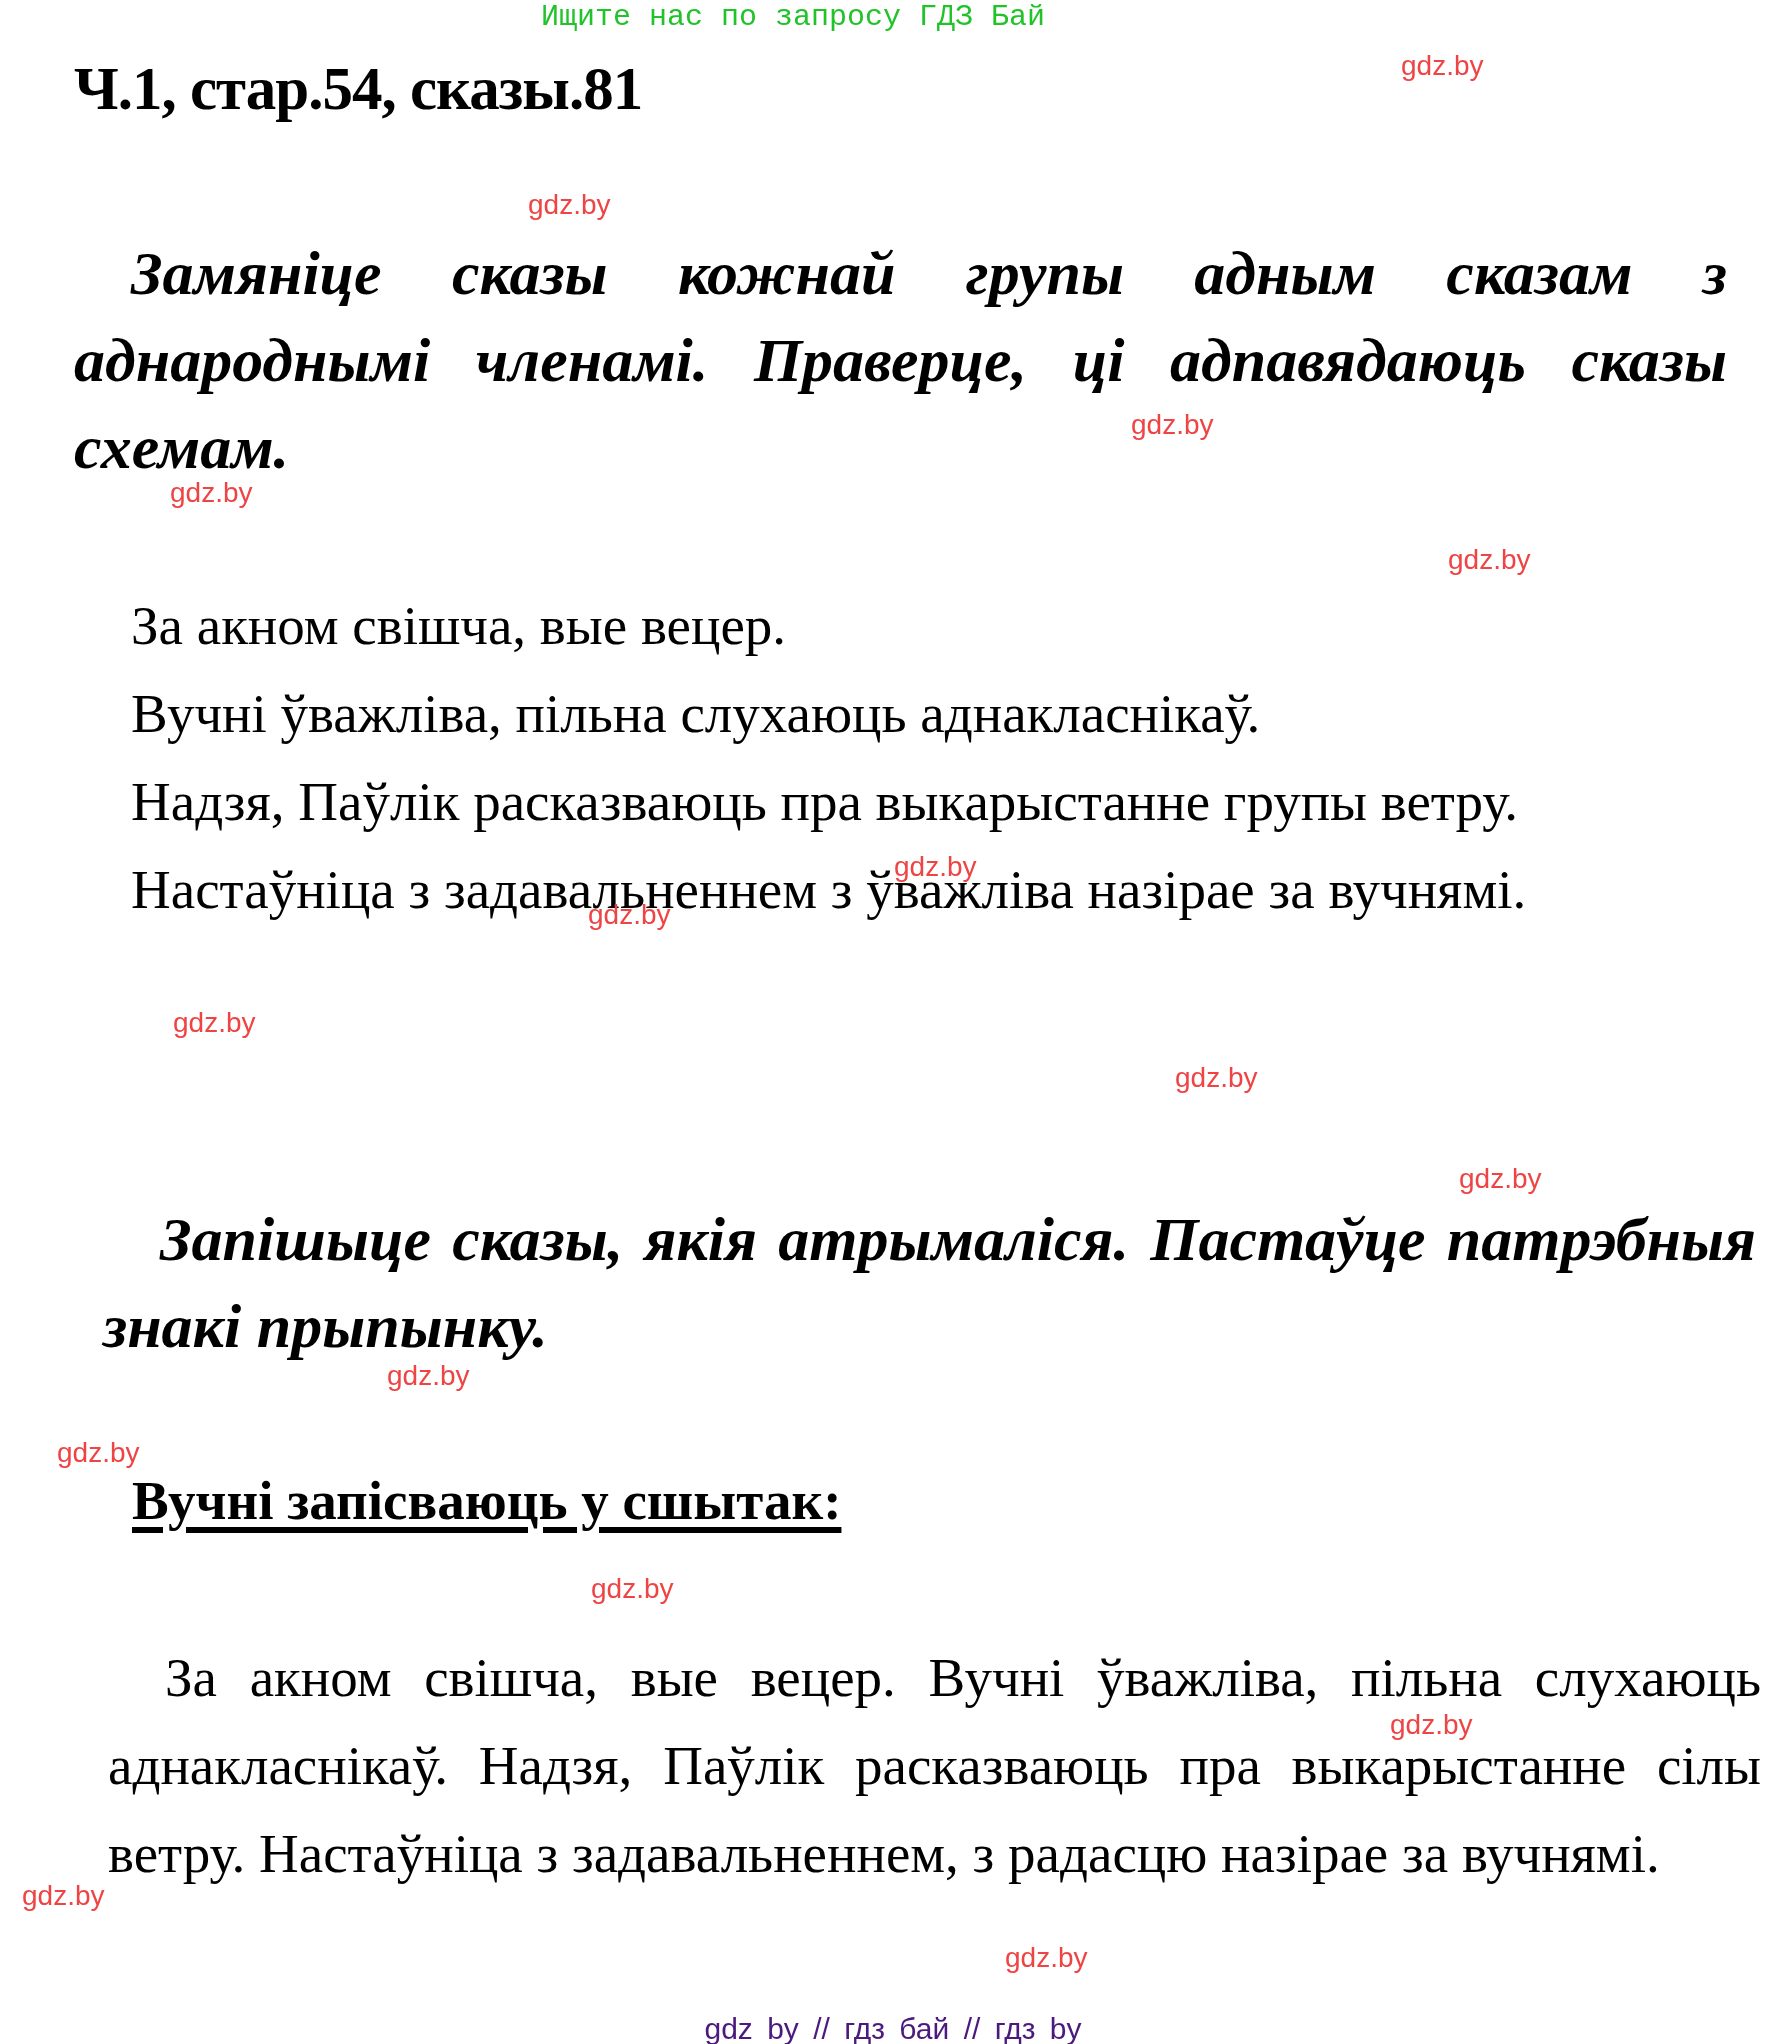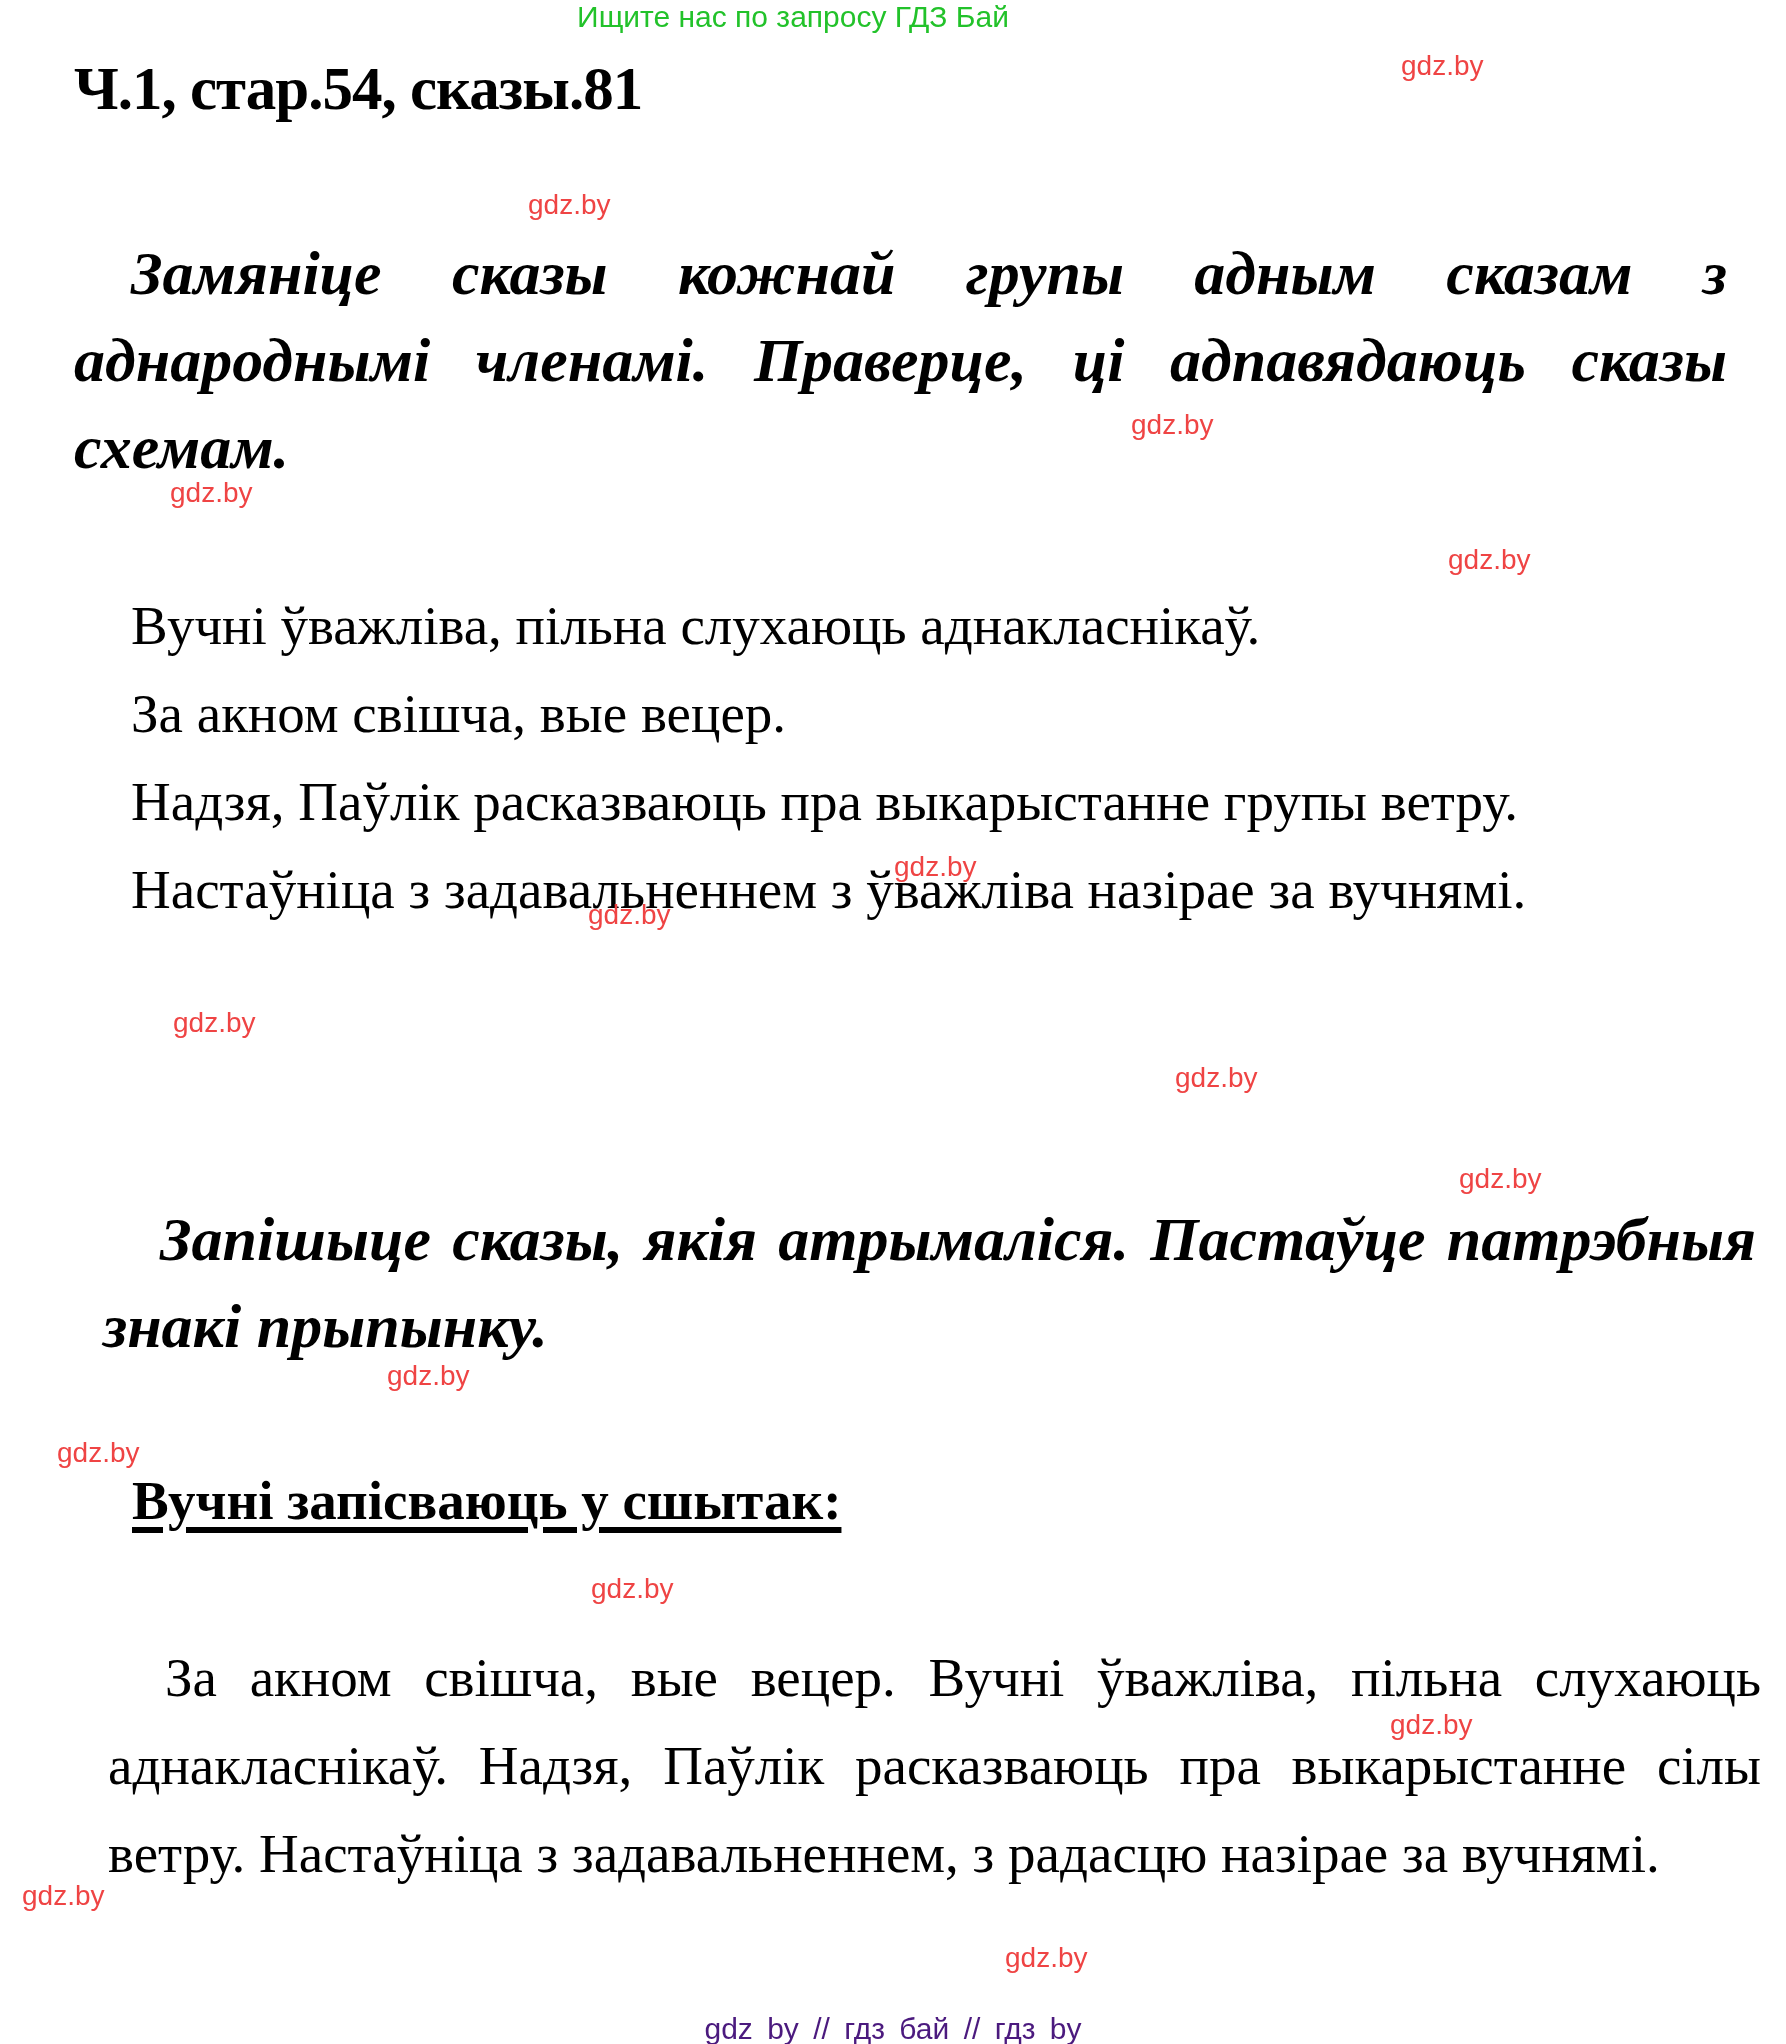--- a/index.html
+++ b/index.html
@@ -1,38 +1,38 @@
 <!DOCTYPE html>
 <html><head>
   <meta charset="utf-8">
   <style>
     html, body { margin: 0; padding: 0; background: #ffffff; }
     body { width: 1786px; height: 2044px; position: relative; overflow: hidden; font-family: "Liberation Serif", serif; color: #000; }
-    .promo-top { position: absolute; top: 0; left: 0; width: 1586px; text-align: center; font-family: Liberation Sans, sans-serif; font-size: 30px; color: #22c22a; line-height: 34px; }
+    .promo-top { position: absolute; top: 0; left: 0; width: 1586px; text-align: center; font-family: Liberation Mono, monospace; font-size: 30px; color: #22c22a; line-height: 34px; }
     .title { position: absolute; left: 74px; top: 51px; font-size: 61px; font-weight: bold; line-height: 75px; letter-spacing: -1px; }
     .block { position: absolute; left: 74px; width: 1653px; }
     .task { font-size: 62px; font-weight: bold; font-style: italic; line-height: 87px; text-align: justify; text-indent: 57px; }
     .para { font-size: 55px; line-height: 88px; text-align: justify; text-indent: 57px; margin: 0; }
     .heading { position: absolute; left: 132px; top: 1465px; font-size: 55px; font-weight: bold; line-height: 71px; text-decoration: underline; text-decoration-thickness: 6px; text-underline-offset: 8px; }
     .answer { font-size: 55px; line-height: 88px; text-align: justify; text-indent: 57px; margin-left: 34px; }
     .wm { position: absolute; font-family: "Liberation Sans", sans-serif; font-size: 28px; color: #ef4444; line-height: 30px; }
     .promo-bottom { position: absolute; top: 2012px; left: 0; width: 1786px; text-align: center; font-family: "Liberation Sans", sans-serif; font-size: 30px; color: #4b1a7e; line-height: 34px; word-spacing: 6px; }
   </style>
 </head>
 <body>
 
 <div class="promo-top">Ищите нас по запросу ГДЗ Бай</div>
 
 <div class="title">Ч.1, стар.54, сказы.81</div>
 
 <div class="block task" style="top:230px;">Замяніце сказы кожнай групы адным сказам з аднароднымі членамі. Праверце, ці адпавядаюць сказы схемам.</div>
 
 <div class="block" style="top:582px;">
+  <p class="para">За акном свішча, вые вецер.</p>
   <p class="para">Вучні ўважліва, пільна слухаюць аднакласнікаў.</p>
-  <p class="para">За акном свішча, вые вецер.</p>
   <p class="para">Надзя, Паўлік расказваюць пра выкарыстанне групы ветру.</p>
   <p class="para">Настаўніца з задавальненнем з ўважліва назірае за вучнямі.</p>
 </div>
 
 <div class="block task" style="top:1196px;margin-left:29px;">Запішыце сказы, якія атрымаліся. Пастаўце патрэбныя знакі прыпынку.</div>
 
 <div class="heading">Вучні запісваюць у сшытак:</div>
 
 <div class="block answer" style="top:1634px;">За акном свішча, вые вецер. Вучні ўважліва, пільна слухаюць аднакласнікаў. Надзя, Паўлік расказваюць пра выкарыстанне сілы ветру. Настаўніца з задавальненнем, з радасцю назірае за вучнямі.</div>
 

